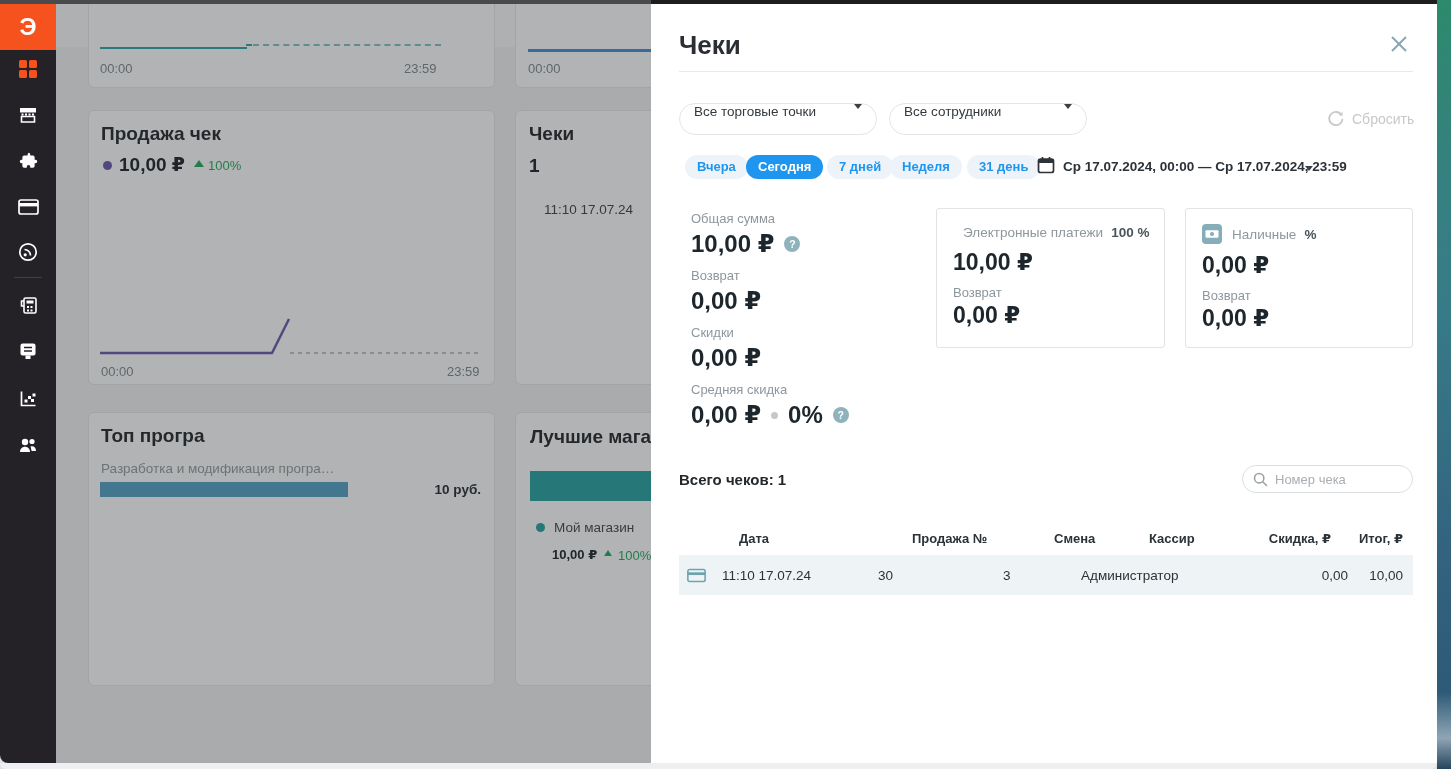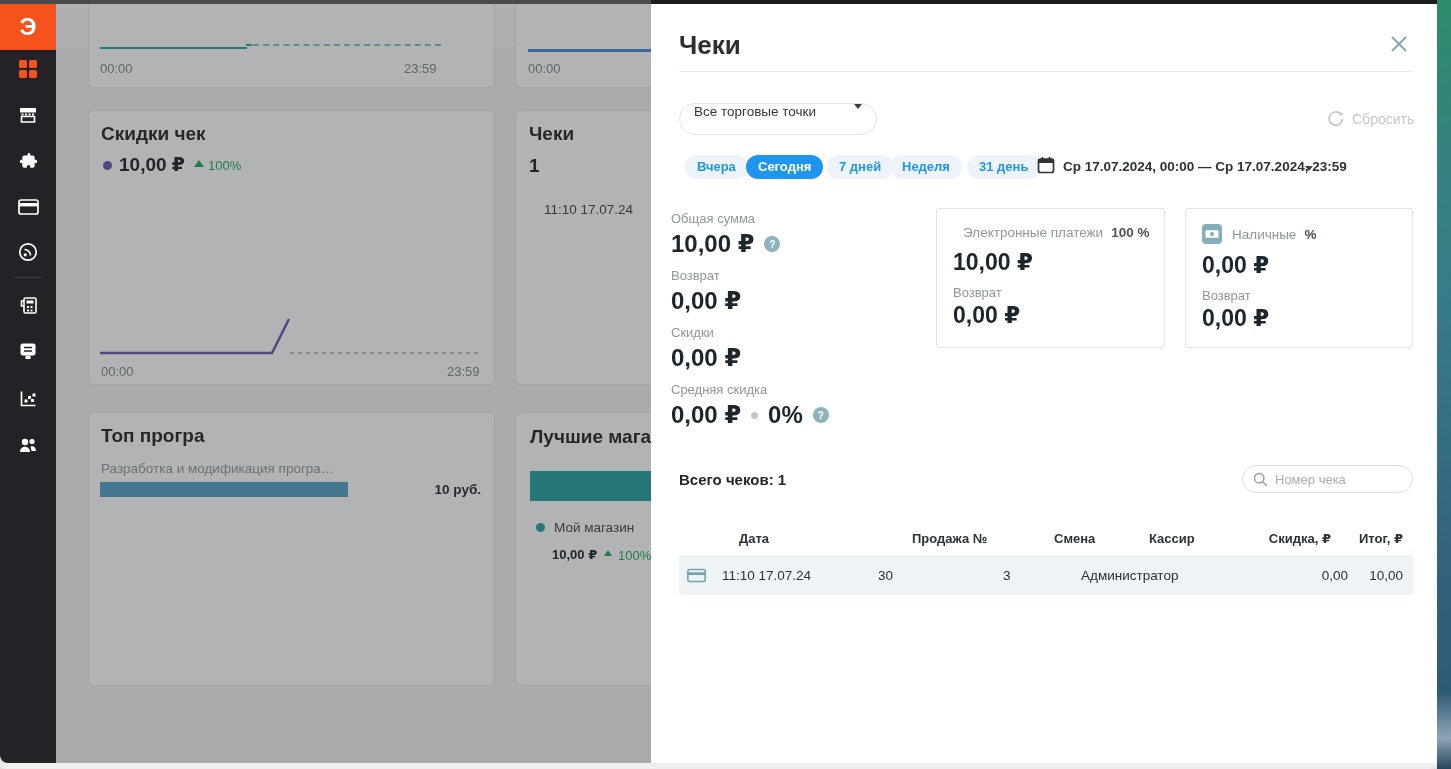--- a/index.html
+++ b/index.html
@@ -56,21 +56,21 @@
   
 
   .date-pill { position:absolute; top:151px; height:24px; border-radius:12px; background:#edf3f9; color:#1e96f0;
     font-size:13px; font-weight:700; line-height:24px; padding:0 12px; }
   .date-pill.selected { background:#1e96f0; color:#fff; }
 
   .cal-wrap { position:absolute; top:152px; left:386px; }
   .date-range { position:absolute; top:155px; left:412px; font-size:13.5px; font-weight:700; color:#2b3238; }
   .range-caret { position:absolute; top:162px; left:654px; }
 
-  .stats { position:absolute; left:20px; top:207px; width:250px; }
+  .stats { position:absolute; left:40px; top:207px; width:250px; }
   .stat-label { font-size:13px; color:#8e979c; line-height:16px; margin-bottom:2px; }
   .stat-value { font-size:24px; font-weight:700; color:#1c262c; line-height:30px; margin-bottom:9px; display:flex; align-items:center; }
   .help { width:16px; height:16px; border-radius:50%; background:#8fb3bd; color:#fff; font-size:10.5px; font-weight:700;
     display:inline-flex; align-items:center; justify-content:center; margin-left:10px; }
   .sep-dot { width:7px; height:7px; border-radius:50%; background:#c2c8cc; margin:0 10px; display:inline-block; }
 
   .pay-card { position:absolute; top:204px; height:140px; background:#fff; border:1px solid #e2e3e5; border-radius:3px; padding:15px 16px; }
   .pay-head { display:flex; align-items:center; font-size:13.5px; color:#8e979c; white-space:nowrap; }
   .pay-head .share { margin-left:8px; color:#4a545a; font-weight:700; }
   .pay-value { font-size:23px; font-weight:700; color:#1c262c; margin-top:8px; }
@@ -116,21 +116,21 @@
   <div class="chart-line" style="left:246px; top:44px; width:6px; border-top:2.5px solid #2fa9ae;"></div>
   <div class="chart-line" style="left:253px; top:44px; width:188px; border-top:2px dashed #7fc6ca;"></div>
   <div class="axis-label" style="left:100px; top:61px;">00:00</div>
   <div class="axis-label" style="left:404px; top:61px;">23:59</div>
 
   <div class="bg-card" style="left:515px; top:-30px; width:145px; height:118px;"></div>
   <div class="chart-line" style="left:528px; top:49px; width:128px; border-top:3px solid #4a90d9; z-index:1;"></div>
   <div class="axis-label" style="left:528px; top:61px;">00:00</div>
 
   <div class="bg-card" style="left:88px; top:110px; width:407px; height:275px;"></div>
-  <div class="bg-card-title" style="left:101px; top:123px;">Скидки чек</div>
+  <div class="bg-card-title" style="left:101px; top:123px;">Продажа чек</div>
   <span class="dot" style="position:absolute; left:103px; top:161px; width:9px; height:9px; background:#6f5cb0;"></span>
   <div style="position:absolute; left:119px; top:153px; font-size:19px; font-weight:700; color:#23272b;">10,00 ₽</div>
   <span class="tri-up" style="position:absolute; left:194px; top:160px;"></span>
   <div class="green-delta" style="position:absolute; left:208px; top:158px;">100%</div>
   <svg style="position:absolute; left:100px; top:315px;" width="392" height="44" viewBox="0 0 392 44">
     <line x1="190" y1="38" x2="382" y2="38" stroke="#b0b5ba" stroke-width="1.6" stroke-dasharray="4 4"></line>
     <polyline points="0,38 172,38 189,4" fill="none" stroke="#6f5cb0" stroke-width="2.5"></polyline>
   </svg>
   <div class="axis-label" style="left:101px; top:364px;">00:00</div>
   <div class="axis-label" style="left:447px; top:364px;">23:59</div>
@@ -238,20 +238,24 @@
     <div class="close-btn">
       <svg width="20" height="20" viewBox="0 0 20 20">
           <line x1="3" y1="3" x2="17" y2="17" stroke="#87a7b3" stroke-width="1.9"></line>
           <line x1="17" y1="3" x2="3" y2="17" stroke="#87a7b3" stroke-width="1.9"></line>
         </svg>
     </div>
     <div class="panel-divider"></div>
 
     <div class="pill-select" style="left:28px;">
       <span>Все торговые точки</span>
+      <span class="caret"></span>
+    </div>
+    <div class="pill-select" style="left:238px;">
+      <span>Все сотрудники</span>
       <span class="caret"></span>
     </div>
     <div style="position:absolute; left:676px; top:106px; display:flex; align-items:center; gap:8px;">
       <svg width="17" height="17" viewBox="0 0 17 17">
           <path d="M14.5 5.2A6.6 6.6 0 1 0 15.4 9" fill="none" stroke="#c7c9cb" stroke-width="1.8"></path>
           <path d="M15.6 1.8v3.8h-3.8z" fill="#c7c9cb"></path>
         </svg>
       <span style="font-size:14px; color:#c6c8ca;">Сбросить</span>
     </div>
 

